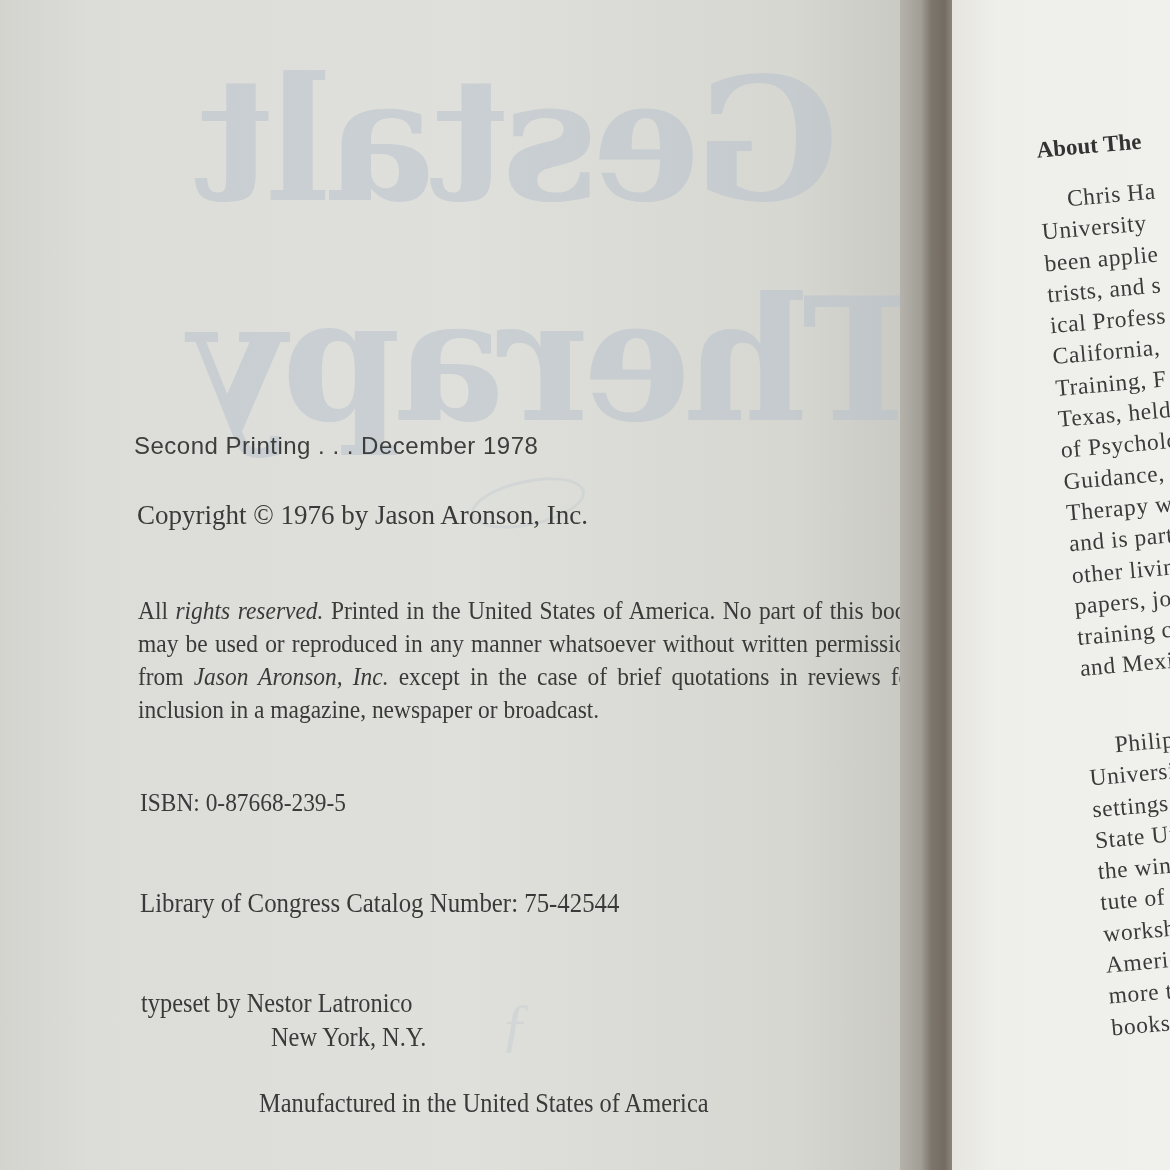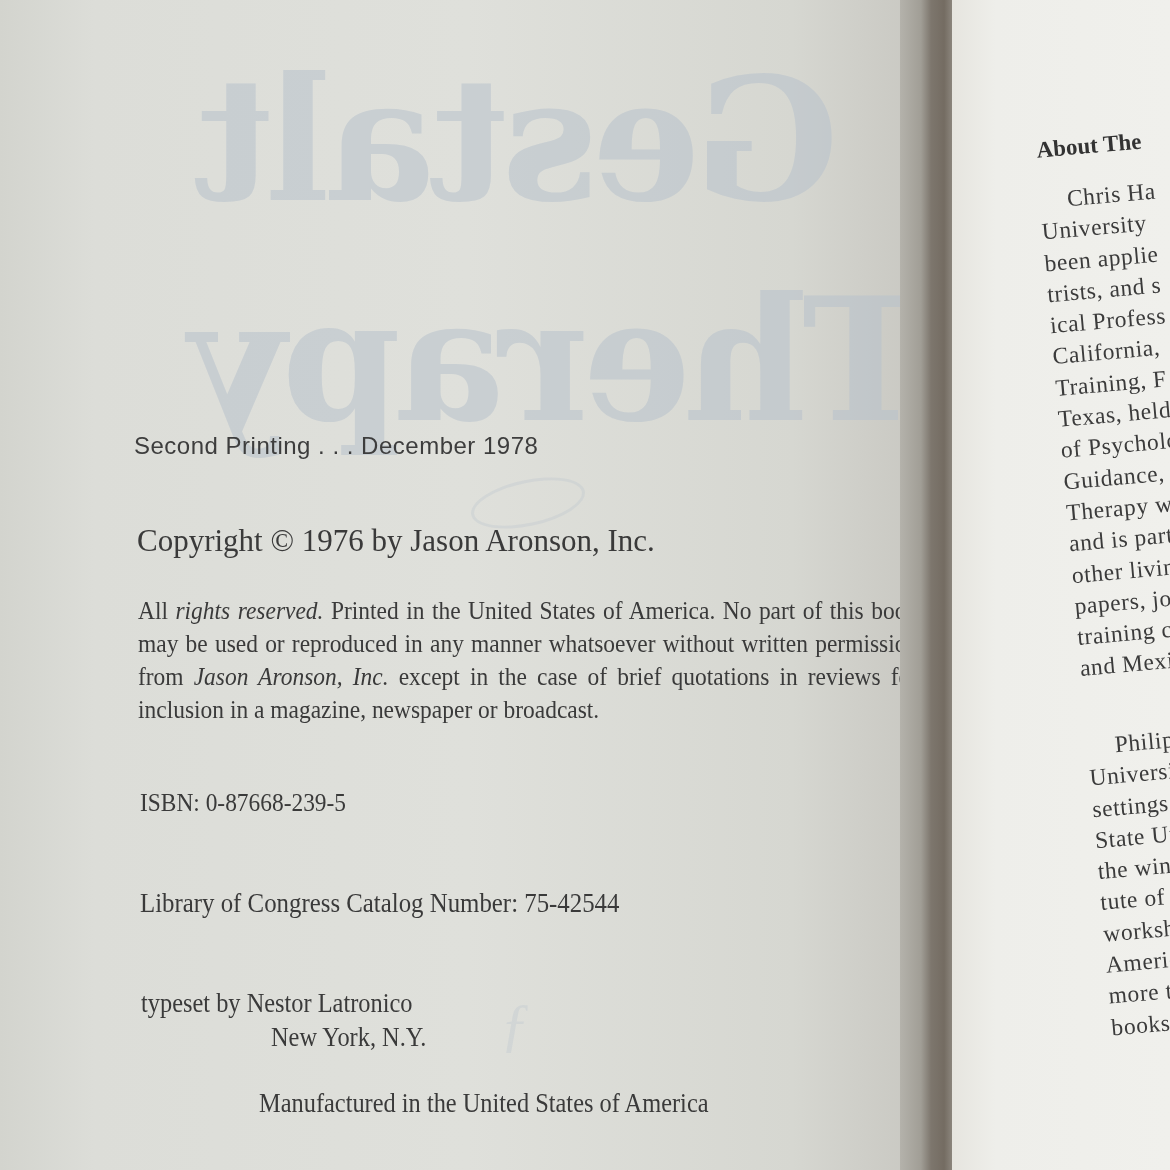--- a/index.html
+++ b/index.html
@@ -36,21 +36,21 @@
   }
   .ghost-mark {
     position: absolute; left: 500px; top: 990px; font-size: 60px;
     color: #bcc6cf; opacity: .35; font-style: italic;
   }
   .text { position: absolute; color: #3a3a3a; }
   .printing {
     left: 134px; top: 432px; font-family: "Liberation Sans", "DejaVu Sans", sans-serif;
     font-size: 24px; letter-spacing: .5px; color: #3d3d3d;
   }
-  .copyright { left: 137px; top: 523px; font-size: 31px; }
+  .copyright { left: 137px; top: 500px; font-size: 27px; }
   .rights {
     left: 138px; top: 594px; width: 780px; font-size: 25.5px; line-height: 33px;
     text-align: justify; text-align-last: left;
     transform: scaleX(.92); transform-origin: left top; width: 848px;
   }
   .rights em { font-style: italic; }
   .isbn { left: 140px; top: 788px; font-size: 26px; transform: scaleX(.9); transform-origin: left top; }
   .lccn { left: 140px; top: 888px; font-size: 27px; transform: scaleX(.92); transform-origin: left top; }
   .typeset { left: 141px; top: 988px; font-size: 26.5px; transform: scaleX(.92); transform-origin: left top; }
   .city { left: 271px; top: 1022px; font-size: 26.5px; transform: scaleX(.92); transform-origin: left top; }

